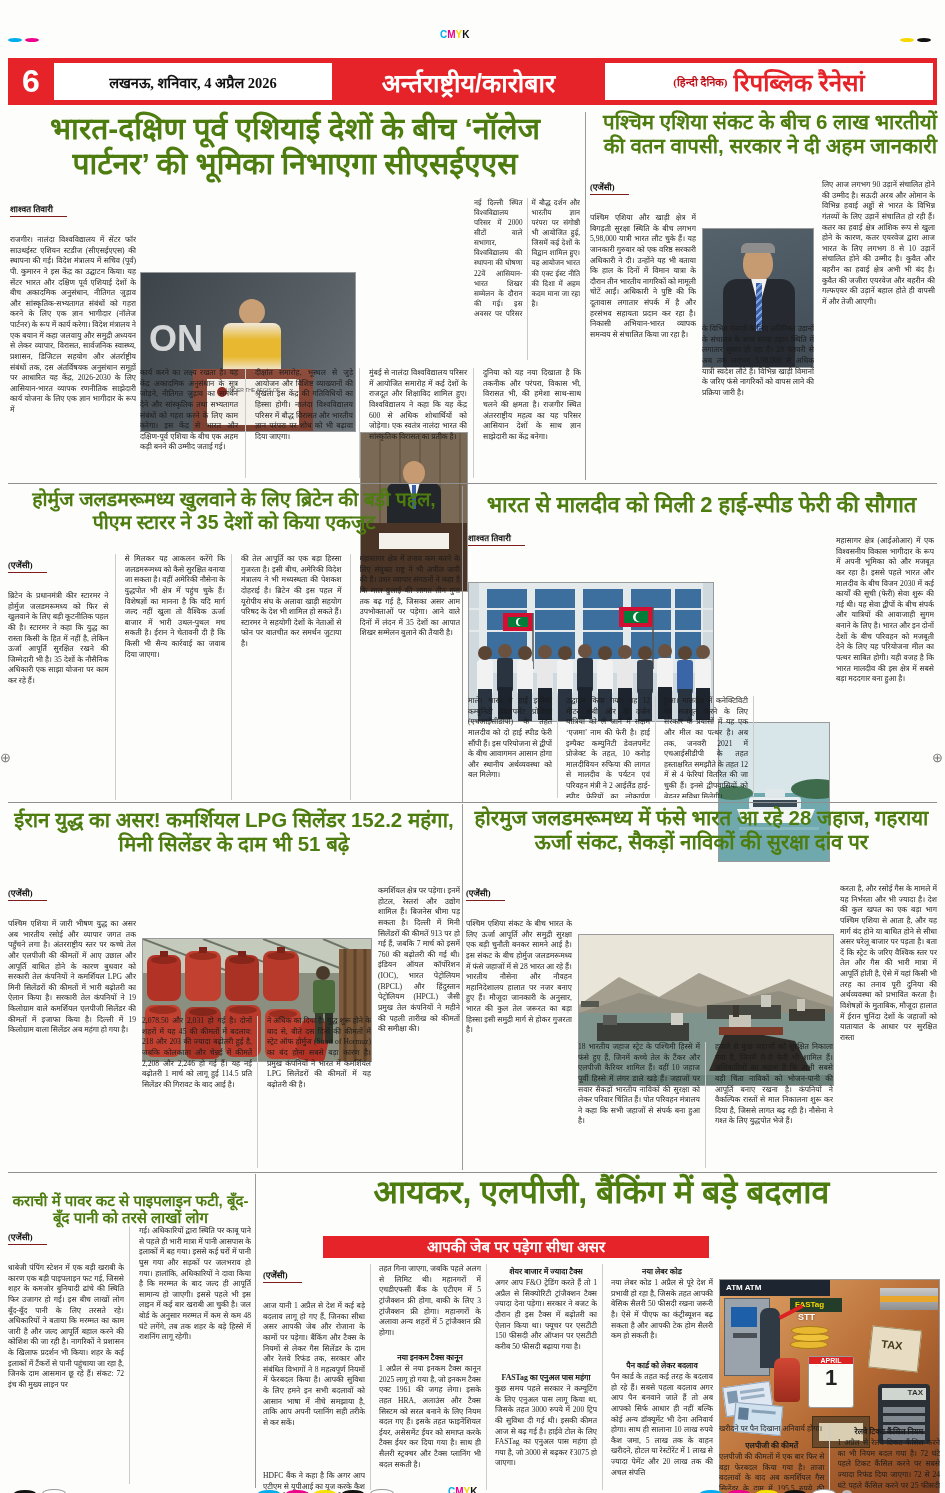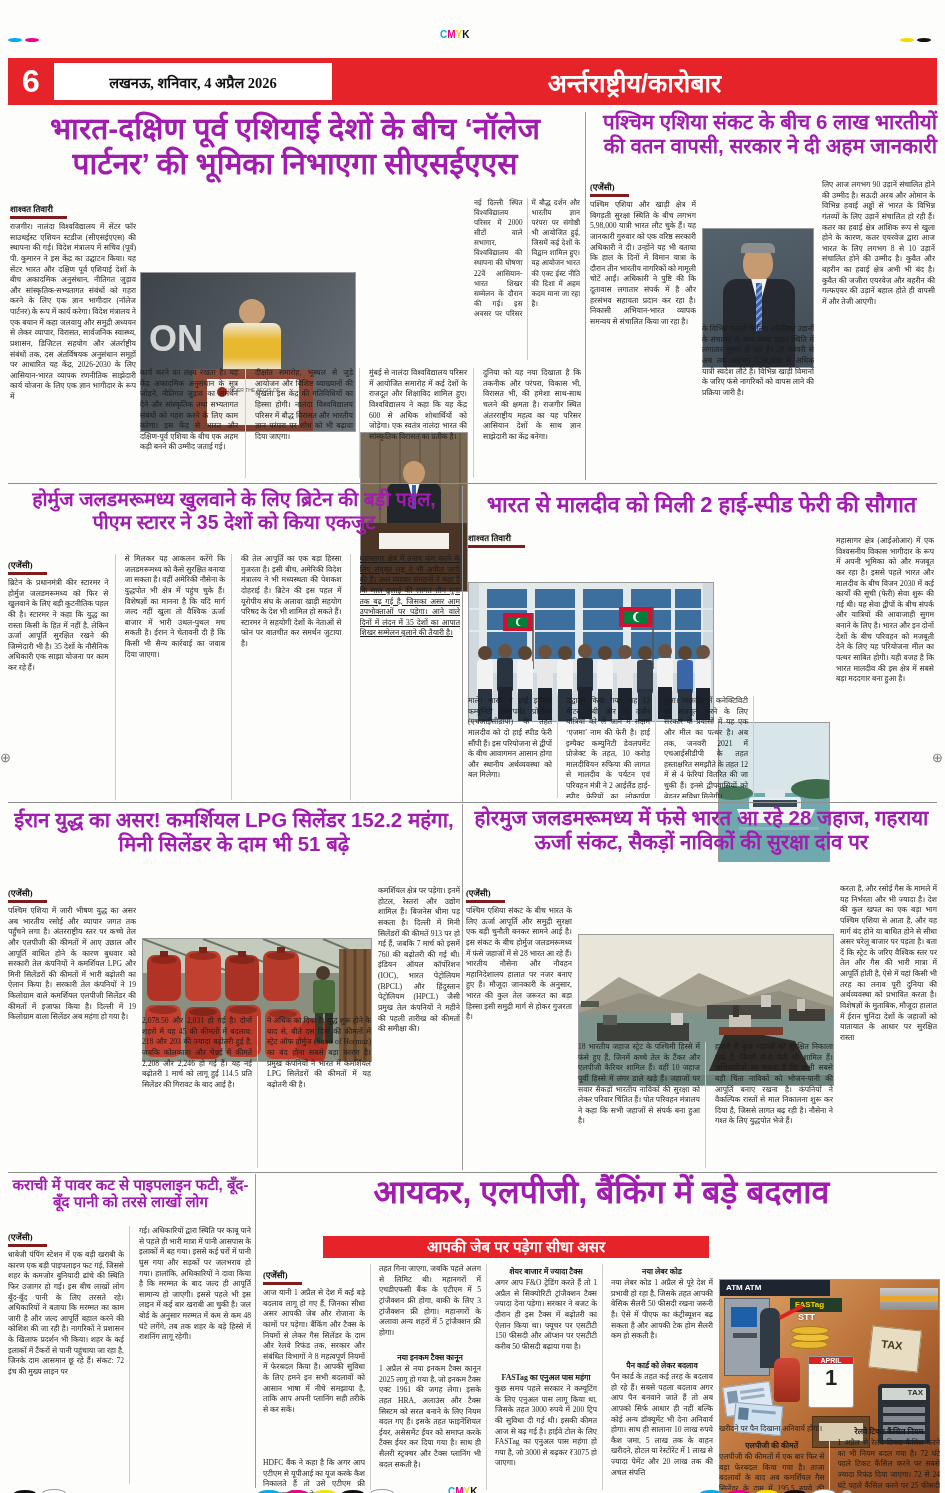--- a/index.html
+++ b/index.html
@@ -12,23 +12,23 @@
             width:46px;text-align:center;}
   .mast-datebox{background:#fff;height:37px;display:flex;align-items:center;justify-content:center;
             font-weight:bold;font-size:14.5px;color:#111;}
   .mast-section{color:#fff;font-weight:bold;font-size:25px;flex:1;text-align:center;
             font-family:"Liberation Sans",sans-serif;}
   .mast-namebox{background:#fff;height:37px;display:flex;align-items:center;justify-content:center;
             gap:6px;margin-right:4px;}
   .mast-daily{color:#c1121a;font-size:11px;font-weight:bold;}
   .mast-name{color:#e62329;font-weight:bold;font-size:24px;font-family:"Liberation Sans",sans-serif;}
   
-  .hl{font-weight:bold;color:#a21caf;text-align:center;line-height:1.16;font-family:"Liberation Sans",sans-serif;}
+  .hl{font-weight:bold;color:#4d7c0f;text-align:center;line-height:1.16;font-family:"Liberation Sans",sans-serif;}
   .byline{font-weight:bold;font-size:8.5px;color:#111;display:inline-block;
-          border-bottom:3px solid #7f1d1d;padding:0 14px 2px 0;margin-bottom:3px;}
+          border-bottom:1px solid #7f1d1d;padding:0 14px 2px 0;margin-bottom:18px;}
   .btxt{font-size:7.6px;line-height:1.4;text-align:justify;color:#1c1c1c;overflow:hidden;}
   .colrule{column-gap:9px;column-rule:1px solid #c9c9c9;}
   .subhead{font-weight:bold;text-align:center;font-size:7.8px;margin:2px 0;}
   .vr{background:#9a9a9a;width:1px;}
   .hr{background:#8f8f8f;height:1px;}
   .photo{border:1px solid #9a9a9a;box-sizing:border-box;overflow:hidden;position:relative;}
   
   .banner{background:#e62329;color:#fff;font-weight:bold;font-size:15px;text-align:center;
           font-family:"Liberation Sans",sans-serif;line-height:22px;}
   
@@ -50,20 +50,24 @@
     <span class="cmyk-letter" style="color:#00adee;">C</span><span class="cmyk-letter" style="color:#ec008c;">M</span><span class="cmyk-letter" style="color:#f5d800;">Y</span><span class="cmyk-letter" style="color:#111;">K</span>
   </div>
   <div class="abs" style="right:8px;top:30px;">
     <span class="pill" style="width:14px;height:4px;background:#f5d800;margin-right:3px;"></span><span class="pill" style="width:14px;height:4px;background:#111;"></span>
   </div>
 
   <div class="abs masthead" style="left:8px;top:58px;width:929px;height:47px;">
     <div class="mast-num">6</div>
     <div class="mast-datebox" style="width:278px;">लखनऊ, शनिवार, 4 अप्रैल 2026</div>
     <div class="mast-section">अर्न्तराष्ट्रीय/कारोबार</div>
+    <div class="mast-namebox" style="width:328px;">
+      <span class="mast-daily">(हिन्दी दैनिक)</span>
+      <span class="mast-name">रिपब्लिक रैनेसां</span>
+    </div>
   </div>
 
   <div class="abs" style="left:8px;top:110px;width:574px;height:372px;">
     <div class="hl" style="font-size:30px;padding:2px 10px;">भारत-दक्षिण पूर्व एशियाई देशों के बीच ‘नॉलेज पार्टनर’ की भूमिका निभाएगा सीएसईएएस</div>
     <div class="abs" style="left:2px;top:88px;width:126px;height:280px;">
       <span class="byline">शाश्वत तिवारी</span>
       <div class="btxt" style="height:258px;">राजगीर। नालंदा विश्वविद्यालय में सेंटर फॉर साउथईस्ट एशियन स्टडीज (सीएसईएएस) की स्थापना की गई। विदेश मंत्रालय में सचिव (पूर्व) पी. कुमारन ने इस केंद्र का उद्घाटन किया। यह सेंटर भारत और दक्षिण पूर्व एशियाई देशों के बीच अकादमिक अनुसंधान, नीतिगत जुड़ाव और सांस्कृतिक-सभ्यतागत संबंधों को गहरा करने के लिए एक ज्ञान भागीदार (नॉलेज पार्टनर) के रूप में कार्य करेगा। विदेश मंत्रालय ने एक बयान में कहा जलवायु और समुद्री अध्ययन से लेकर व्यापार, विरासत, सार्वजनिक स्वास्थ्य, प्रशासन, डिजिटल सहयोग और अंतर्राष्ट्रीय संबंधों तक, दस अंतर्विषयक अनुसंधान समूहों पर आधारित यह केंद्र, 2026-2030 के लिए आसियान-भारत व्यापक रणनीतिक साझेदारी कार्य योजना के लिए एक ज्ञान भागीदार के रूप में</div>
     </div>
 
     <div class="photo abs" style="left:132px;top:88px;width:216px;height:160px;background:linear-gradient(120deg,#3c4349 0%,#565d63 60%,#6c7379 100%);">
@@ -119,21 +123,21 @@
 
   <div class="abs" style="left:8px;top:486px;width:452px;height:316px;">
     <div class="hl" style="font-size:19.5px;padding:2px 6px;">होर्मुज जलडमरूमध्य खुलवाने के लिए ब्रिटेन की बड़ी पहल, पीएम स्टारर ने 35 देशों को किया एकजुट</div>
     <div class="abs" style="left:0;top:68px;width:452px;height:246px;display:flex;gap:9px;">
       <div style="width:104px;border-right:1px solid #ccc;padding-right:6px;">
         <span class="byline">(एजेंसी)</span>
         <div class="btxt" style="height:216px;">ब्रिटेन के प्रधानमंत्री कीर स्टारमर ने होर्मुज जलडमरूमध्य को फिर से खुलवाने के लिए बड़ी कूटनीतिक पहल की है। स्टारमर ने कहा कि युद्ध का रास्ता किसी के हित में नहीं है, लेकिन ऊर्जा आपूर्ति सुरक्षित रखने की जिम्मेदारी भी है। 35 देशों के नौसैनिक अधिकारी एक साझा योजना पर काम कर रहे हैं।</div>
       </div>
       <div class="btxt" style="width:104px;border-right:1px solid #ccc;padding-right:6px;">से मिलकर यह आकलन करेंगे कि जलडमरूमध्य को कैसे सुरक्षित बनाया जा सकता है। वहीं अमेरिकी नौसेना के युद्धपोत भी क्षेत्र में पहुंच चुके हैं। विशेषज्ञों का मानना है कि यदि मार्ग जल्द नहीं खुला तो वैश्विक ऊर्जा बाजार में भारी उथल-पुथल मच सकती है। ईरान ने चेतावनी दी है कि किसी भी सैन्य कार्रवाई का जवाब दिया जाएगा।</div>
       <div class="btxt" style="width:104px;border-right:1px solid #ccc;padding-right:8px;">की तेल आपूर्ति का एक बड़ा हिस्सा गुजरता है। इसी बीच, अमेरिकी विदेश मंत्रालय ने भी मध्यस्थता की पेशकश दोहराई है। ब्रिटेन की इस पहल में यूरोपीय संघ के अलावा खाड़ी सहयोग परिषद के देश भी शामिल हो सकते हैं। स्टारमर ने सहयोगी देशों के नेताओं से फोन पर बातचीत कर समर्थन जुटाया है।</div>
-      <div class="btxt" style="width:104px;text-decoration:underline;">महासागर क्षेत्र में तनाव कम करने के लिए संयुक्त राष्ट्र ने भी अपील जारी की है। उधर व्यापार संगठनों ने कहा है कि माल ढुलाई की लागत तीन गुना तक बढ़ गई है, जिसका असर आम उपभोक्ताओं पर पड़ेगा। आने वाले दिनों में लंदन में 35 देशों का आपात शिखर सम्मेलन बुलाने की तैयारी है।</div>
+      <div class="btxt" style="width:104px;">महासागर क्षेत्र में तनाव कम करने के लिए संयुक्त राष्ट्र ने भी अपील जारी की है। उधर व्यापार संगठनों ने कहा है कि माल ढुलाई की लागत तीन गुना तक बढ़ गई है, जिसका असर आम उपभोक्ताओं पर पड़ेगा। आने वाले दिनों में लंदन में 35 देशों का आपात शिखर सम्मेलन बुलाने की तैयारी है।</div>
     </div>
   </div>
 
   <div class="abs vr" style="left:462px;top:486px;height:316px;"></div>
 
   <div class="abs" style="left:466px;top:486px;width:471px;height:316px;">
     <div class="hl" style="font-size:22px;padding-top:6px;">भारत से मालदीव को मिली 2 हाई-स्पीड फेरी की सौगात</div>
     <span class="byline abs" style="left:2px;top:46px;">शाश्वत तिवारी</span>
 
     <div class="photo abs" style="left:2px;top:64px;width:246px;height:140px;">
@@ -367,21 +371,21 @@
     <div class="abs" style="left:112px;top:238px;width:256px;height:126px;display:flex;gap:9px;">
       <div class="btxt" style="width:122px;border-right:1px solid #ccc;padding-right:5px;">18 भारतीय जहाज स्ट्रेट के पश्चिमी हिस्से में फंसे हुए हैं, जिनमें कच्चे तेल के टैंकर और एलपीजी कैरियर शामिल हैं। वहीं 10 जहाज पूर्वी हिस्से में लंगर डाले खड़े हैं। जहाजों पर सवार सैकड़ों भारतीय नाविकों की सुरक्षा को लेकर परिवार चिंतित हैं। पोत परिवहन मंत्रालय ने कहा कि सभी जहाजों से संपर्क बना हुआ है।</div>
       <div class="btxt" style="width:118px;">हवाले से कुछ जहाजों को सुरक्षित निकाला गया है, जिनमें रो-रो फेरी भी शामिल हैं। अधिकारियों का कहना है कि अभी सबसे बड़ी चिंता नाविकों को भोजन-पानी की आपूर्ति बनाए रखना है। कंपनियों ने वैकल्पिक रास्तों से माल निकालना शुरू कर दिया है, जिससे लागत बढ़ रही है। नौसेना ने गश्त के लिए युद्धपोत भेजे हैं।</div>
     </div>
     <div class="btxt abs" style="left:374px;top:80px;width:97px;height:284px;">करता है, और रसोई गैस के मामले में यह निर्भरता और भी ज्यादा है। देश की कुल खपत का एक बड़ा भाग पश्चिम एशिया से आता है, और यह मार्ग बंद होने या बाधित होने से सीधा असर घरेलू बाजार पर पड़ता है। बता दें कि स्ट्रेट के जरिए वैश्विक स्तर पर तेल और गैस की भारी मात्रा में आपूर्ति होती है, ऐसे में यहां किसी भी तरह का तनाव पूरी दुनिया की अर्थव्यवस्था को प्रभावित करता है। विशेषज्ञों के मुताबिक, मौजूदा हालात में ईरान चुनिंदा देशों के जहाजों को यातायात के आधार पर सुरक्षित रास्ता</div>
   </div>
 
   <div class="abs hr" style="left:8px;top:1172px;width:929px;"></div>
 
   <div class="abs" style="left:8px;top:1174px;width:245px;height:314px;">
-    <div class="hl" style="font-size:15px;padding-top:2px;">कराची में पावर कट से पाइपलाइन फटी, बूँद-बूँद पानी को तरसे लाखों लोग</div>
+    <div class="hl" style="font-size:15px;padding-top:18px;">कराची में पावर कट से पाइपलाइन फटी, बूँद-बूँद पानी को तरसे लाखों लोग</div>
     <div class="abs" style="left:0;top:52px;width:245px;height:258px;display:flex;gap:9px;">
       <div style="width:116px;border-right:1px solid #ccc;padding-right:5px;">
         <span class="byline">(एजेंसी)</span>
         <div class="btxt" style="height:236px;">धाबेजी पंपिंग स्टेशन में एक बड़ी खराबी के कारण एक बड़ी पाइपलाइन फट गई, जिससे शहर के कमजोर बुनियादी ढांचे की स्थिति फिर उजागर हो गई। इस बीच लाखों लोग बूँद-बूँद पानी के लिए तरसते रहे। अधिकारियों ने बताया कि मरम्मत का काम जारी है और जल्द आपूर्ति बहाल करने की कोशिश की जा रही है। नागरिकों ने प्रशासन के खिलाफ प्रदर्शन भी किया। शहर के कई इलाकों में टैंकरों से पानी पहुंचाया जा रहा है, जिनके दाम आसमान छू रहे हैं। संकट: 72 इंच की मुख्य लाइन पर</div>
       </div>
       <div class="btxt" style="width:112px;">गई। अधिकारियों द्वारा स्थिति पर काबू पाने से पहले ही भारी मात्रा में पानी आसपास के इलाकों में बह गया। इससे कई घरों में पानी घुस गया और सड़कों पर जलभराव हो गया। हालांकि, अधिकारियों ने दावा किया है कि मरम्मत के बाद जल्द ही आपूर्ति सामान्य हो जाएगी। इससे पहले भी इस लाइन में कई बार खराबी आ चुकी है। जल बोर्ड के अनुसार मरम्मत में कम से कम 48 घंटे लगेंगे, तब तक शहर के बड़े हिस्से में राशनिंग लागू रहेगी।</div>
     </div>
   </div>
 
   <div class="abs vr" style="left:255px;top:1174px;height:314px;"></div>

